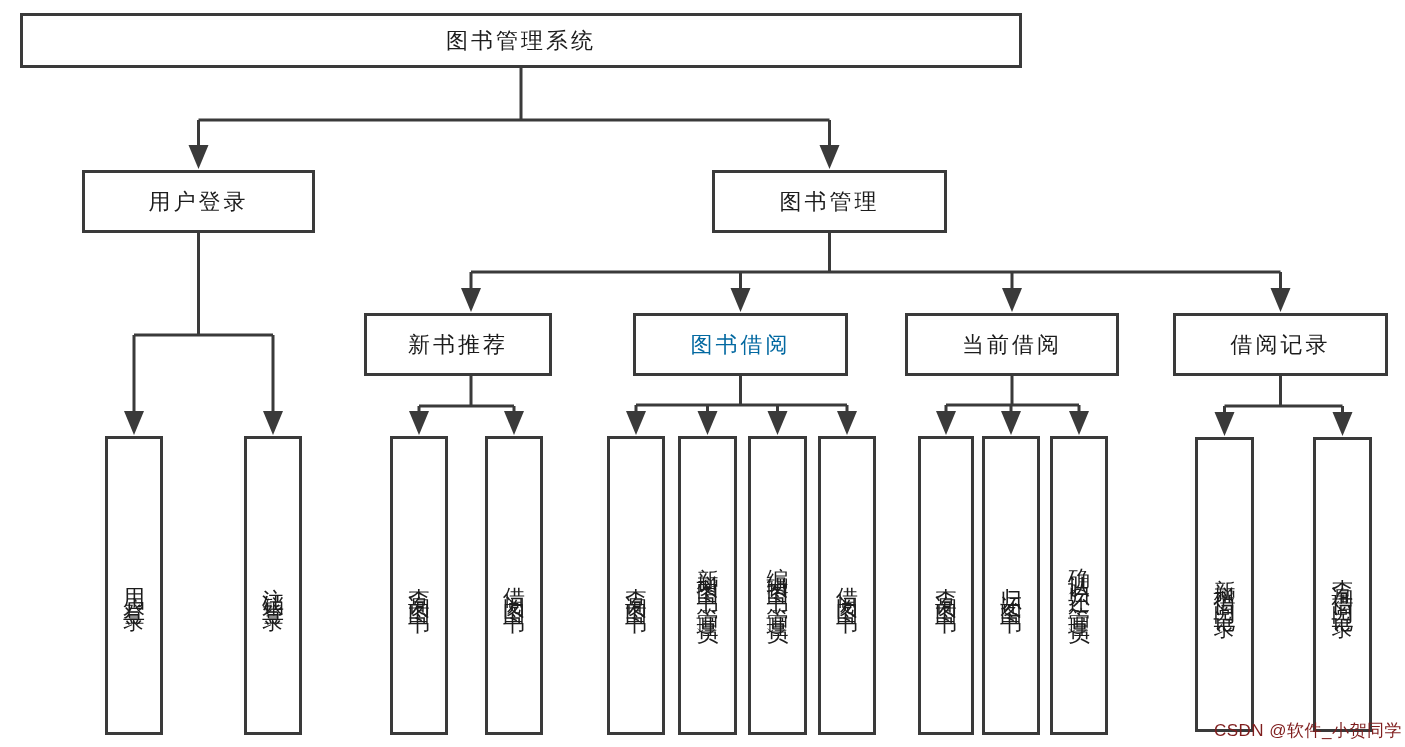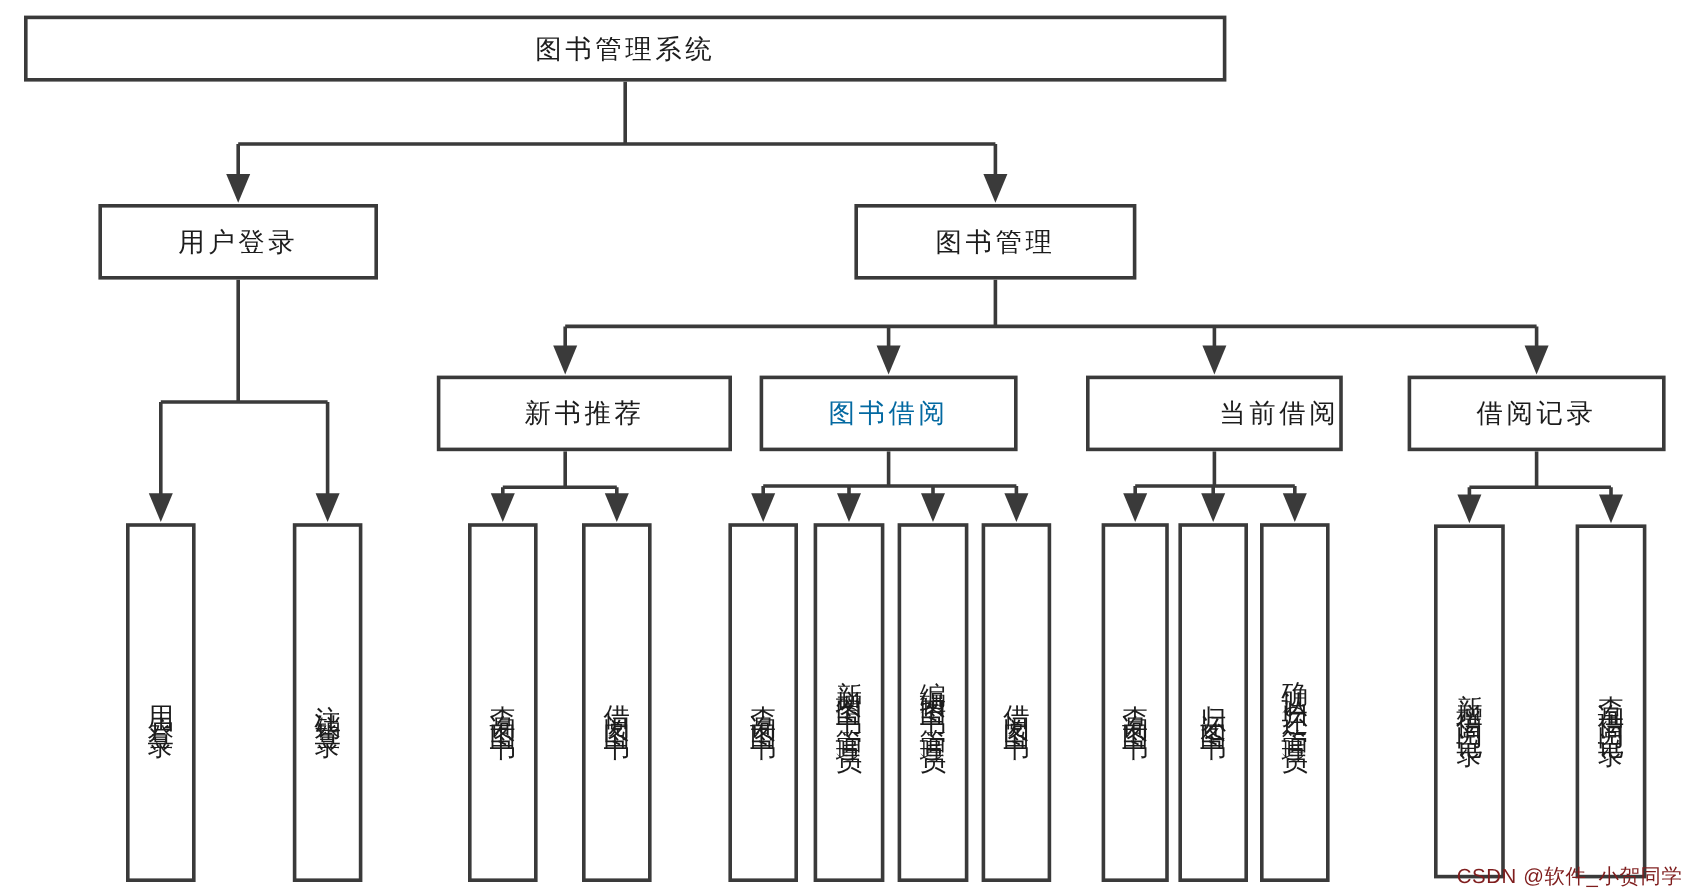--- a/index.html
+++ b/index.html
@@ -64,21 +64,21 @@
       </div>
       <div class="node v" style="left: 105px; top: 436px; width: 58px; height: 299px; border-color: rgb(58, 58, 58); color: rgb(28, 28, 28);">
         <span class="lbl">用户登录</span>
       </div>
       <div class="node v" style="left: 244px; top: 436px; width: 58px; height: 299px; border-color: rgb(58, 58, 58); color: rgb(28, 28, 28);">
         <span class="lbl">注销登录</span>
       </div>
       <div class="node h" style="left: 712px; top: 170px; width: 235px; height: 63px; border-color: rgb(58, 58, 58); color: rgb(28, 28, 28);">
         <span class="lbl">图书管理</span>
       </div>
-      <div class="node h" style="left: 364px; top: 313px; width: 246px; height: 63px; border-color: rgb(58, 58, 58); color: rgb(28, 28, 28);">
+      <div class="node h" style="left: 364px; top: 313px; width: 188px; height: 63px; border-color: rgb(58, 58, 58); color: rgb(28, 28, 28);">
         <span class="lbl">新书推荐</span>
       </div>
       <div class="node v" style="left: 390px; top: 436px; width: 58px; height: 299px; border-color: rgb(58, 58, 58); color: rgb(28, 28, 28);">
         <span class="lbl">查询图书</span>
       </div>
       <div class="node v" style="left: 485px; top: 436px; width: 58px; height: 299px; border-color: rgb(58, 58, 58); color: rgb(28, 28, 28);">
         <span class="lbl">借阅图书</span>
       </div>
       <div class="node h" style="left: 633px; top: 313px; width: 215px; height: 63px; border-color: rgb(58, 58, 58); color: #0369a1;">
         <span class="lbl">图书借阅</span>
@@ -88,21 +88,21 @@
       </div>
       <div class="node v" style="left: 678px; top: 436px; width: 59px; height: 299px; border-color: rgb(58, 58, 58); color: rgb(28, 28, 28);">
         <span class="lbl">新增图书（管理员）</span>
       </div>
       <div class="node v" style="left: 748px; top: 436px; width: 59px; height: 299px; border-color: rgb(58, 58, 58); color: rgb(28, 28, 28);">
         <span class="lbl">编辑图书（管理员）</span>
       </div>
       <div class="node v" style="left: 818px; top: 436px; width: 58px; height: 299px; border-color: rgb(58, 58, 58); color: rgb(28, 28, 28);">
         <span class="lbl">借阅图书</span>
       </div>
-      <div class="node h" style="left: 905px; top: 313px; width: 214px; height: 63px; border-color: rgb(58, 58, 58); color: rgb(28, 28, 28); justify-content: flex-end;">
+      <div class="node h" style="left: 905px; top: 313px; width: 214px; height: 63px; border-color: rgb(58, 58, 58); color: rgb(28, 28, 28);">
         <span class="lbl">当前借阅</span>
       </div>
       <div class="node v" style="left: 918px; top: 436px; width: 56px; height: 299px; border-color: rgb(58, 58, 58); color: rgb(28, 28, 28);">
         <span class="lbl">查询图书</span>
       </div>
       <div class="node v" style="left: 982px; top: 436px; width: 58px; height: 299px; border-color: rgb(58, 58, 58); color: rgb(28, 28, 28);">
         <span class="lbl">归还图书</span>
       </div>
       <div class="node v" style="left: 1050px; top: 436px; width: 58px; height: 299px; border-color: rgb(58, 58, 58); color: rgb(28, 28, 28);">
         <span class="lbl">确认归还（管理员）</span>

